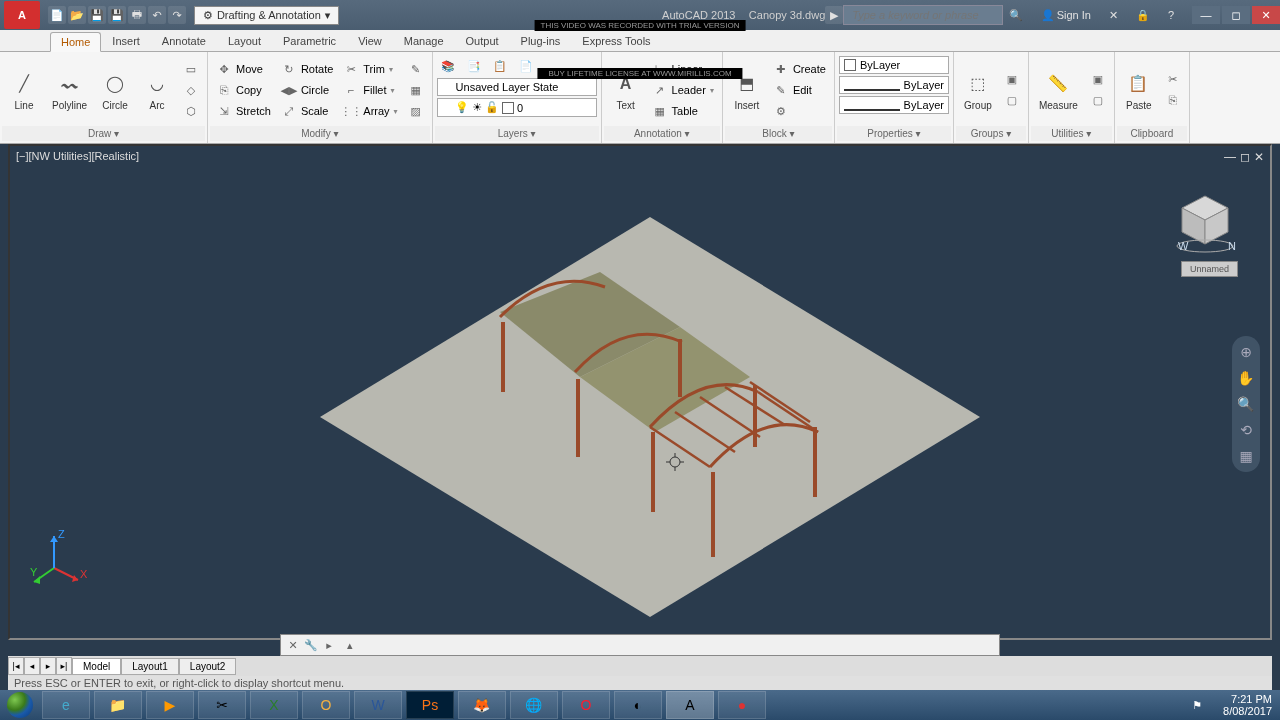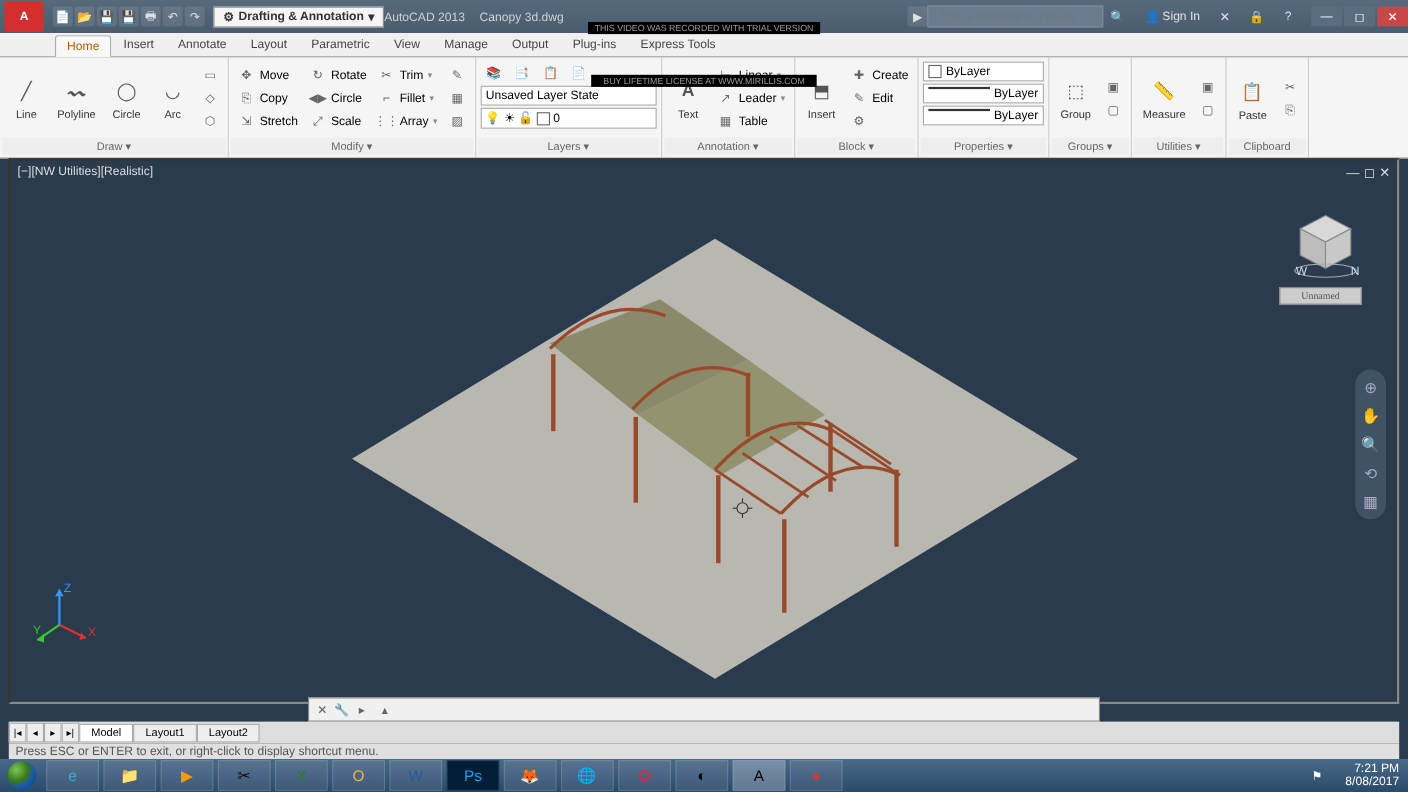--- a/index.html
+++ b/index.html
@@ -3,23 +3,23 @@
 <meta charset="utf-8">
 <style>
 * { margin: 0; padding: 0; box-sizing: border-box; font-family: "Segoe UI", Tahoma, sans-serif; font-size: 11px; }
 body { background: #2a3b4d; width: 1280px; height: 720px; overflow: hidden; position: relative; }
 
 
 .titlebar { height: 30px; background: linear-gradient(#576a7d, #4a5d70); display: flex; align-items: center; color: #fff; position: relative; }
 .app-icon { width: 36px; height: 28px; background: #d32f2f; margin: 0 4px; display: flex; align-items: center; justify-content: center; color: #fff; font-weight: bold; border-radius: 2px; }
 .qat { display: flex; gap: 2px; padding: 0 4px; }
 .qat-btn { width: 18px; height: 18px; background: rgba(255,255,255,0.1); border-radius: 2px; display: flex; align-items: center; justify-content: center; color: #e0e0e0; cursor: pointer; }
-.workspace-dd { background: #f5f5f5; color: #333; padding: 2px 8px; border: 1px solid #888; display: flex; align-items: center; gap: 4px; margin-left: 4px; font-weight: bold; }
+.workspace-dd { background: #f5f5f5; color: #333; padding: 2px 8px; border: 1px solid #888; display: flex; align-items: center; gap: 4px; margin-left: 4px; }
 .workspace-dd::before { content: "⚙"; }
-.title-center { flex: 1; text-align: left; color: #d0d0d0; font-size: 12px; position: relative; }
+.title-center { flex: 1; text-align: right; color: #d0d0d0; font-size: 12px; position: relative; }
 .title-overlay { position: absolute; top: 20px; left: 50%; transform: translateX(-50%); font-size: 8px; background: #000; color: #999; padding: 1px 6px; white-space: nowrap; z-index: 10; }
 .title-overlay2 { position: absolute; top: 68px; left: 50%; transform: translateX(-50%); font-size: 8px; background: #000; color: #999; padding: 1px 11px; white-space: nowrap; z-index: 10; }
 .search-box { background: #6a7d90; border: 1px solid #889; padding: 3px 8px; width: 160px; color: #ccc; font-style: italic; }
 .title-right { display: flex; align-items: center; gap: 6px; padding-right: 4px; }
 .title-right-btn { padding: 2px 6px; color: #e0e0e0; cursor: pointer; display: flex; align-items: center; gap: 2px; }
 .win-btns { display: flex; gap: 2px; margin-left: 8px; }
 .win-btn { width: 28px; height: 18px; background: #5a6d80; display: flex; align-items: center; justify-content: center; color: #fff; cursor: pointer; }
 .win-btn.close { background: #c84848; }
 
 
@@ -32,36 +32,36 @@
 .panel { border-right: 1px solid #ccc; display: flex; flex-direction: column; padding: 2px; }
 .panel-body { flex: 1; display: flex; align-items: center; gap: 2px; padding: 2px; }
 .panel-title { text-align: center; font-size: 10px; color: #666; padding: 2px 0; background: #eee; }
 .big-btn { display: flex; flex-direction: column; align-items: center; justify-content: center; padding: 2px 6px; cursor: pointer; min-width: 36px; }
 .big-btn-icon { width: 28px; height: 28px; display: flex; align-items: center; justify-content: center; color: #555; font-size: 16px; margin-bottom: 2px; }
 .big-btn-label { font-size: 10px; color: #333; text-align: center; }
 .small-col { display: flex; flex-direction: column; gap: 1px; }
 .small-btn { display: flex; align-items: center; gap: 4px; padding: 2px 4px; cursor: pointer; min-height: 20px; white-space: nowrap; }
 .small-btn-icon { width: 16px; height: 16px; display: flex; align-items: center; justify-content: center; color: #666; font-size: 11px; }
 .dd-arrow::after { content: " ▾"; font-size: 8px; color: #888; }
-.layer-dd { background: #fff; border: 1px solid #aaa; padding: 2px 4px; min-width: 160px; display: flex; align-items: center; gap: 3px; }
-.prop-dd { background: #fff; border: 1px solid #aaa; padding: 2px 4px; min-width: 110px; display: flex; align-items: flex-start; gap: 4px; }
+.layer-dd { background: #fff; border: 1px solid #aaa; padding: 2px 18px; min-width: 160px; display: flex; align-items: center; gap: 3px; }
+.prop-dd { background: #fff; border: 1px solid #aaa; padding: 2px 4px; min-width: 110px; display: flex; align-items: flex-end; gap: 4px; }
 .color-sw { width: 12px; height: 12px; border: 1px solid #666; background: #fff; }
 .line-sw { flex: 1; height: 2px; background: #333; }
 
 
 .viewport { position: absolute; top: 144px; left: 8px; right: 8px; bottom: 80px; background: #2a3b4d; border: 2px inset #888; }
 .vp-label { position: absolute; top: 4px; left: 6px; color: #ddd; font-size: 11px; }
 .vp-ctrl { position: absolute; top: 4px; right: 6px; display: flex; gap: 4px; }
 .vp-ctrl span { color: #ddd; cursor: pointer; font-size: 12px; }
 .canvas { position: absolute; top: 20px; left: 0; right: 0; bottom: 0; }
 
 
 .viewcube { position: absolute; top: 40px; right: 30px; width: 70px; height: 70px; }
 .viewcube svg { width: 100%; height: 100%; }
-.vc-label-btn { position: absolute; top: 115px; right: 32px; background: #ccc; border: 1px solid #888; padding: 2px 19px; font-size: 9px; color: #555; font-family: Liberation Serif, serif; }
+.vc-label-btn { position: absolute; top: 115px; right: 32px; background: #ccc; border: 1px solid #888; padding: 2px 8px; font-size: 9px; color: #555; }
 
 
 .navbar { position: absolute; top: 190px; right: 10px; width: 28px; background: rgba(80,100,120,0.6); border-radius: 14px; padding: 8px 0; display: flex; flex-direction: column; align-items: center; gap: 10px; }
 .navbar span { color: #aab; font-size: 14px; }
 
 
 .ucs { position: absolute; bottom: 50px; left: 20px; }
 
 
 .cmdline { position: absolute; bottom: 64px; left: 280px; right: 280px; height: 22px; background: #f0f0f0; border: 1px solid #888; display: flex; align-items: center; }
@@ -501,21 +501,21 @@
   <div class="start-btn">
       <div class="start-orb"></div>
     </div>
   <div class="task-item" style="color:#4ac">e</div>
   <div class="task-item">📁</div>
   <div class="task-item" style="color:#f90">▶</div>
   <div class="task-item">✂</div>
   <div class="task-item" style="color:#2a7e2a">X</div>
   <div class="task-item" style="color:#f4b042">O</div>
   <div class="task-item" style="color:#2a5699">W</div>
-  <div class="task-item" style="background:#001e36;color:#0ea5e9">Ps</div>
+  <div class="task-item" style="background:#001e36;color:#f97316">Ps</div>
   <div class="task-item" style="color:#ff9500">🦊</div>
   <div class="task-item">🌐</div>
   <div class="task-item" style="color:#ff1b2d">O</div>
   <div class="task-item">◐</div>
   <div class="task-item" style="background:rgba(255,255,255,0.25)">A</div>
   <div class="task-item" style="color:#d33">●</div>
   <div class="tray">
     <span>⚑</span>
     <div class="tray-time">
       <div>7:21 PM</div>

